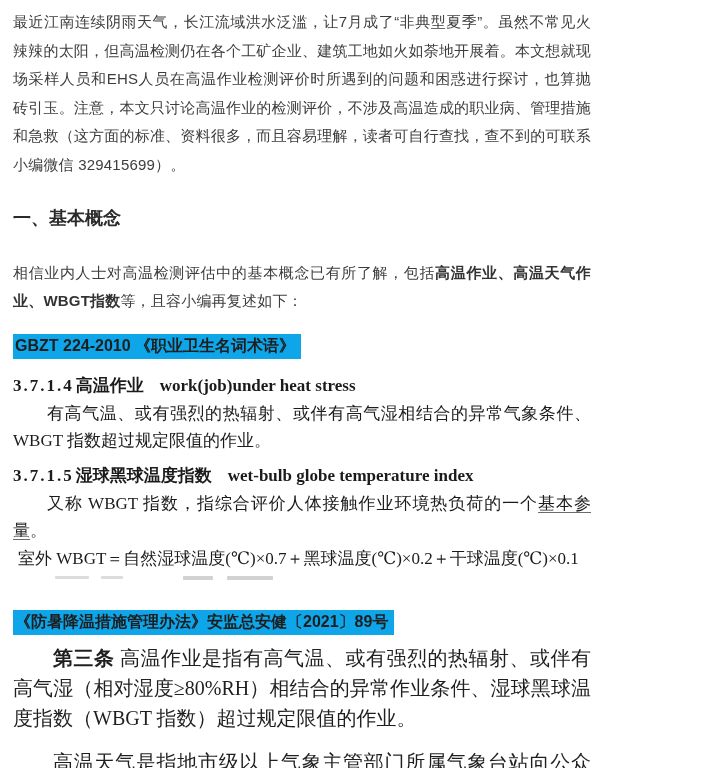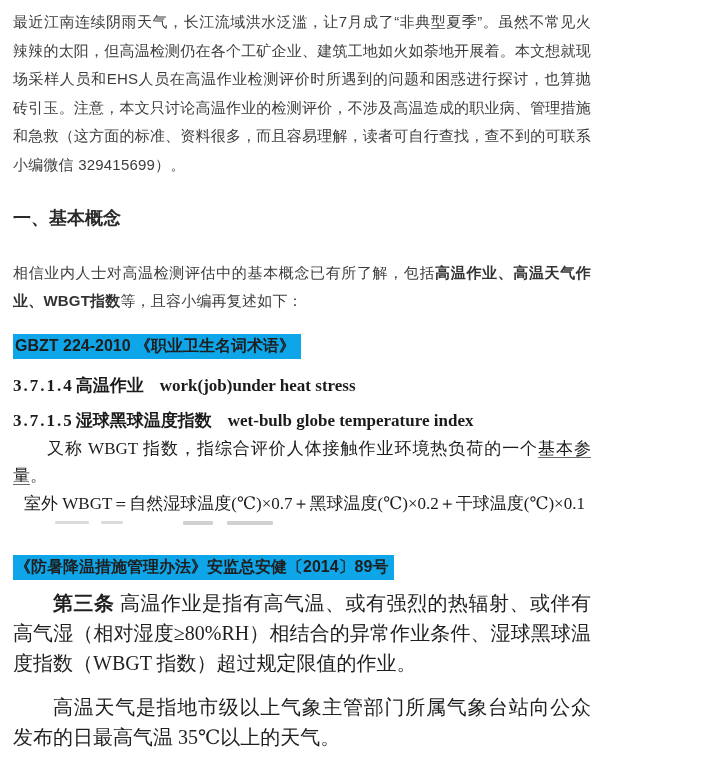--- a/index.html
+++ b/index.html
@@ -60,21 +60,20 @@
     font-weight: normal;
     line-height: 27.5px;
     text-indent: 2em;
     text-align: justify;
   }
   .scan-gap { height: 7px; }
   .scan-formula {
     line-height: 28px;
     padding-left: 5px;
     white-space: nowrap;
-    text-align: center;
   }
   .u-mark { text-decoration: underline; text-decoration-color: #6a6a6a; text-underline-offset: 3px; }
   .cutoff { height: 10px; margin-top: 2px; overflow: hidden; opacity: 0.35; }
   .cutoff i {
     display: inline-block;
     height: 3px;
     background: #9a9a9a;
     border-radius: 1px;
     vertical-align: top;
     margin-top: 1px;
@@ -109,29 +108,30 @@
   <h2 class="sec-heading">一、基本概念</h2>
 
   <p class="body-text p2"><span>相信业内人士对高温检测评估中的基本概念已有所了解，包括</span><strong>高温作业、高温天气作业、WBGT指数</strong><span>等，且容小编再复述如下：</span></p>
 
   <div>
     <div class="hl-heading">GBZT 224-2010 《职业卫生名词术语》</div>
   </div>
 
   <div class="scan">
     <p class="scan-term"><span class="num">3.7.1.4</span><span class="term">高温作业</span><span class="en">work(job)under heat stress</span></p>
+    <p class="scan-def">有高气温、或有强烈的热辐射、或伴有高气湿相结合的异常气象条件、WBGT 指数超过规定限值的作业。</p>
     <div class="scan-gap"></div>
     <p class="scan-term"><span class="num">3.7.1.5</span><span class="term">湿球黑球温度指数</span><span class="en">wet-bulb globe temperature index</span></p>
     <p class="scan-def"><span>又称 WBGT 指数，指综合评价人体接触作业环境热负荷的一个</span><span class="u-mark">基本参量</span><span>。</span></p>
     <p class="scan-formula">室外 WBGT＝自然湿球温度(℃)×0.7＋黑球温度(℃)×0.2＋干球温度(℃)×0.1</p>
     <div class="cutoff"><i class="c1"></i><i class="c2"></i><i class="c3"></i><i class="c4"></i></div>
   </div>
 
   <div>
-    <div class="hl-heading second">《防暑降温措施管理办法》安监总安健〔2014〕89号</div>
+    <div class="hl-heading second">《防暑降温措施管理办法》安监总安健〔2021〕89号</div>
   </div>
 
   <div class="quote-block">
     <p><strong>第三条</strong><span> 高温作业是指有高气温、或有强烈的热辐射、或伴有高气湿（相对湿度≥80%RH）相结合的异常作业条件、湿球黑球温度指数（WBGT 指数）超过规定限值的作业。</span></p>
     <p>高温天气是指地市级以上气象主管部门所属气象台站向公众发布的日最高气温 35℃以上的天气。</p>
 
   </div>
 
 </div>
 

